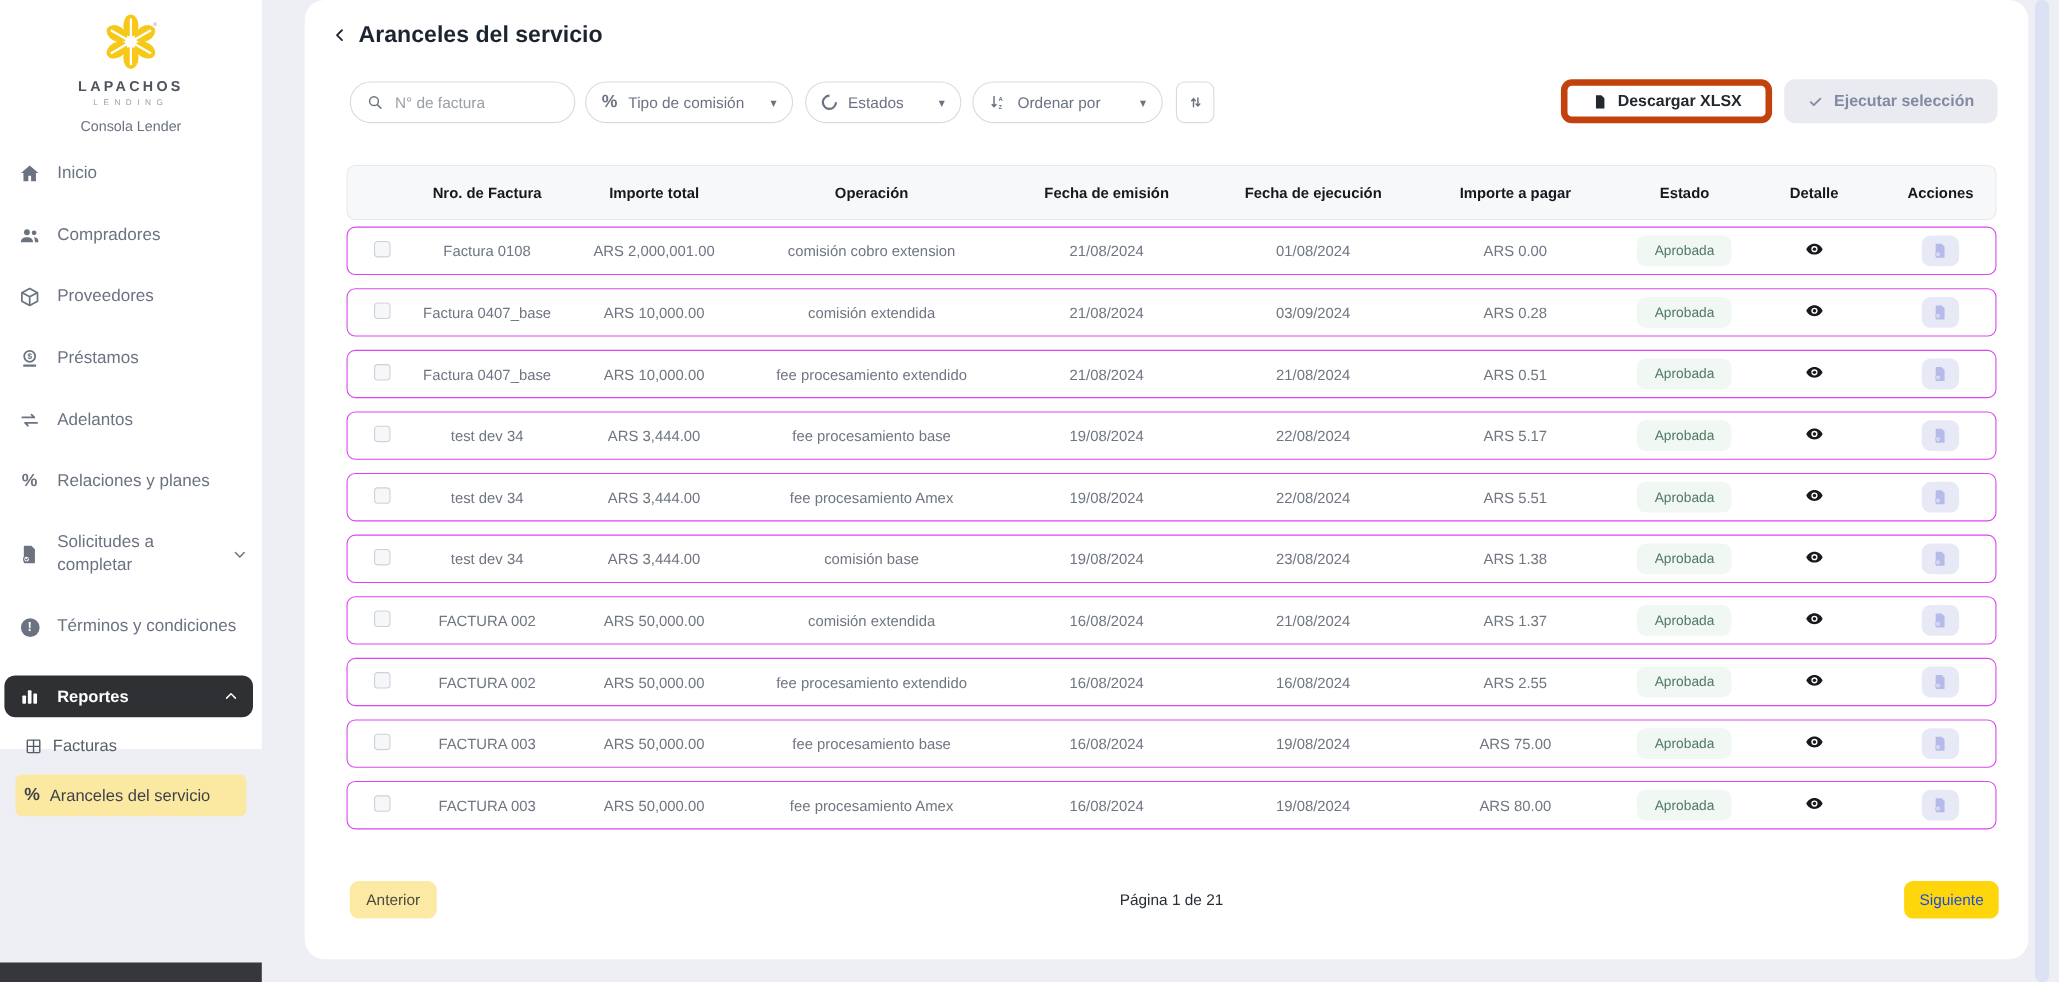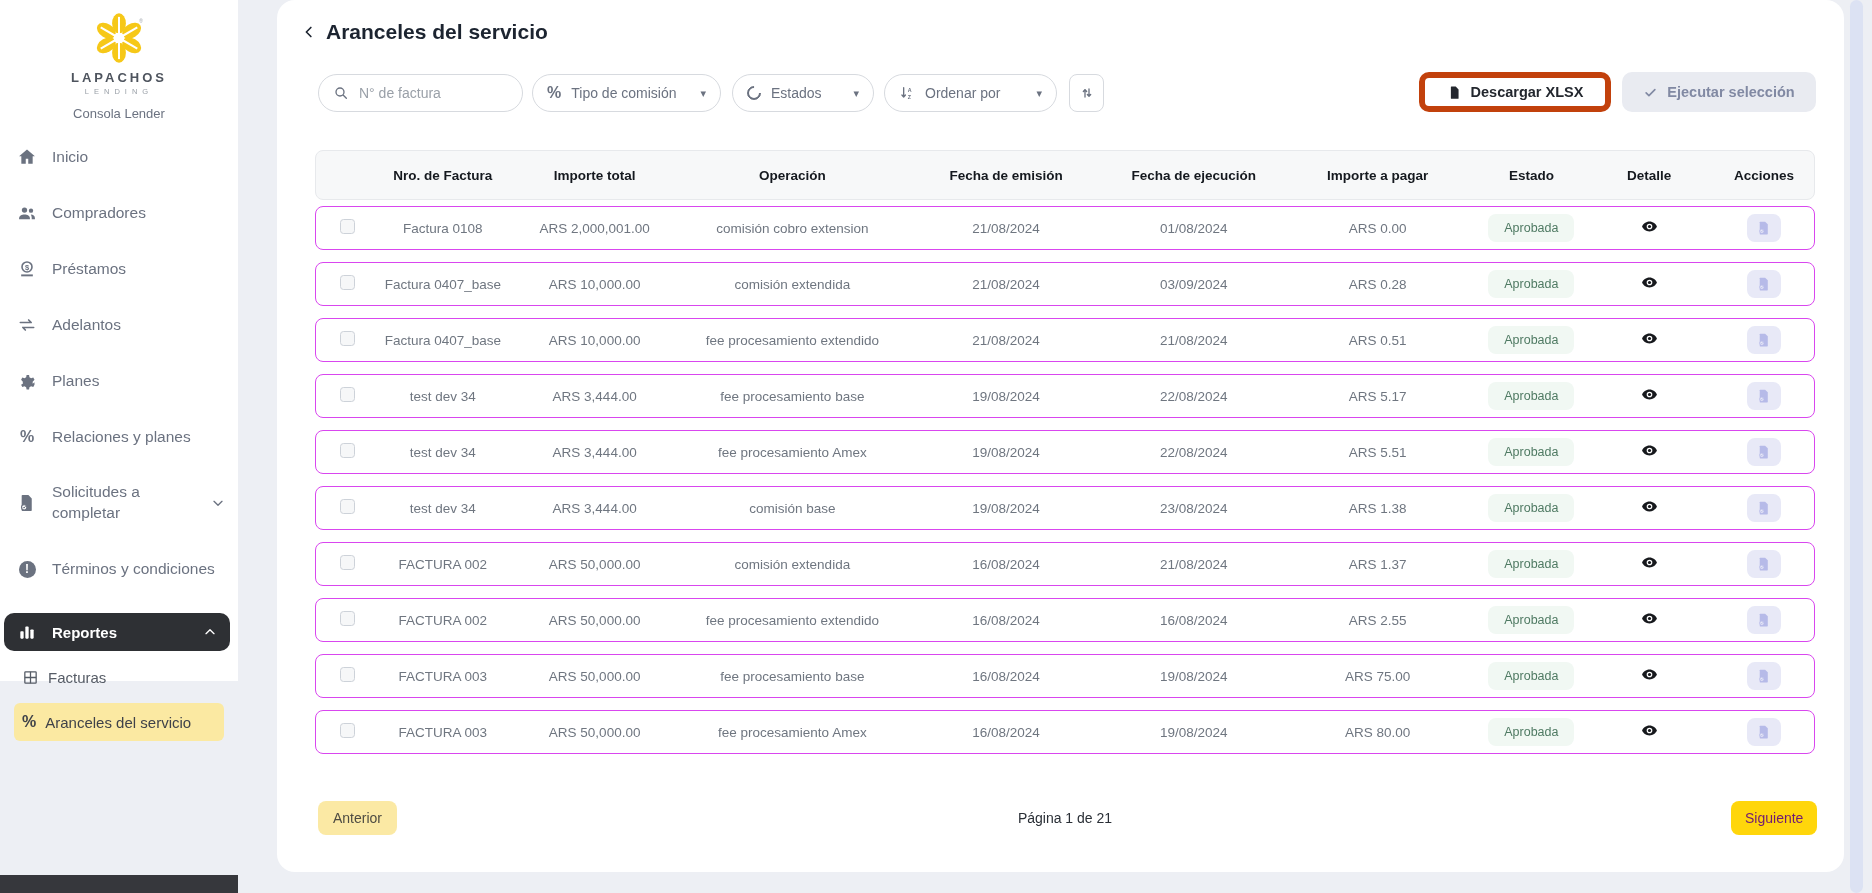--- a/index.html
+++ b/index.html
@@ -133,21 +133,21 @@
     font-size:14px; color:#2a2f36; pointer-events:none;
   }
   .btn-prev {
     position:absolute; top:801px; left:41px; height:34px; padding:0 15px;
     background:#fbe9a4; border:none; border-radius:8px; font-size:14px;
     color:#4d4b42; cursor:pointer; font-family:Liberation Sans, sans-serif;
   }
   .btn-next {
     position:absolute; top:801px; left:1454px; height:34px; padding:0 14px;
     background:#ffd60b; border:none; border-radius:8px; font-size:14px;
-    color:#701a75; cursor:pointer; font-family:"Liberation Sans", sans-serif;
+    color:#1d4ed8; cursor:pointer; font-family:"Liberation Sans", sans-serif;
   }
   
   .scrollbar {
     position:absolute; left:1850px; top:0; width:13px; height:893px;
     background:#dce2f3; border-radius:7px; z-index:3;
   }
 </style>
 </head>
 <body>
 
@@ -192,43 +192,44 @@
             <circle cx="9" cy="8.5" r="3.2"></circle>
             <path d="M2.5 18.5c0-3 3-4.6 6.5-4.6s6.5 1.6 6.5 4.6v1h-13z"></path>
             <circle cx="16.8" cy="9.2" r="2.6"></circle>
             <path d="M16.6 13.9c2.8.2 4.9 1.7 4.9 4v1.6h-3.8c0-2.3-.3-4.1-1.1-5.6z"></path>
           </svg>
         </span>
         <span class="lbl">Compradores</span>
       </div>
       <div class="nav-item">
         <span class="ic">
+          <svg viewBox="0 0 24 24" fill="none" stroke="currentColor" stroke-width="1.9" stroke-linejoin="round">
+            <path d="M12 2.8 20.5 7.3v9.4L12 21.2 3.5 16.7V7.3z"></path>
+            <path d="M3.8 7.4 12 11.8l8.2-4.4M12 11.8V21"></path>
+          </svg>
+        </span>
+        <span class="lbl">Proveedores</span>
+      </div>
+      <div class="nav-item">
+        <span class="ic">
           <svg viewBox="0 0 24 24">
             <circle cx="12" cy="9.5" r="6" fill="none" stroke="currentColor" stroke-width="1.9"></circle>
             <text x="12" y="12.6" font-size="9" text-anchor="middle" font-weight="bold" fill="currentColor">$</text>
             <path d="M5 18.5h14v2.3H5z" fill="currentColor"></path>
           </svg>
         </span>
         <span class="lbl">Préstamos</span>
       </div>
       <div class="nav-item">
         <span class="ic">
           <svg viewBox="0 0 24 24" fill="none" stroke="currentColor" stroke-width="2" stroke-linecap="round" stroke-linejoin="round">
             <path d="M4 9h13M17 9l-3-3M20 15H7M7 15l3 3"></path>
           </svg>
         </span>
         <span class="lbl">Adelantos</span>
-      </div>
-      <div class="nav-item">
-        <span class="ic">
-          <svg viewBox="0 0 24 24" fill="currentColor">
-            <path d="M12 8.2a3.8 3.8 0 1 0 0 7.6 3.8 3.8 0 0 0 0-7.6zm9 5.3-2.2 1.7c.05-.4.05-2 0-2.4L21 10.5l-1.5-2.6-2.6.7a7 7 0 0 0-2-1.2L14.5 4.7h-3L11 7.4a7 7 0 0 0-2 1.2l-2.6-.7L4.9 10.5l2.1 2.3c-.05.4-.05 2 0 2.4l-2.1 1.3 1.5 2.6 2.6-.7a7 7 0 0 0 2 1.2l.5 2.7h3l.4-2.7a7 7 0 0 0 2-1.2l2.6.7 1.5-2.6z"></path>
-          </svg>
-        </span>
-        <span class="lbl">Planes</span>
       </div>
       <div class="nav-item">
         <span class="ic">
           <span class="pct">%</span>
         </span>
         <span class="lbl">Relaciones y planes</span>
       </div>
       <div class="nav-item multi">
         <span class="ic">
           <svg viewBox="0 0 24 24" fill="currentColor">

